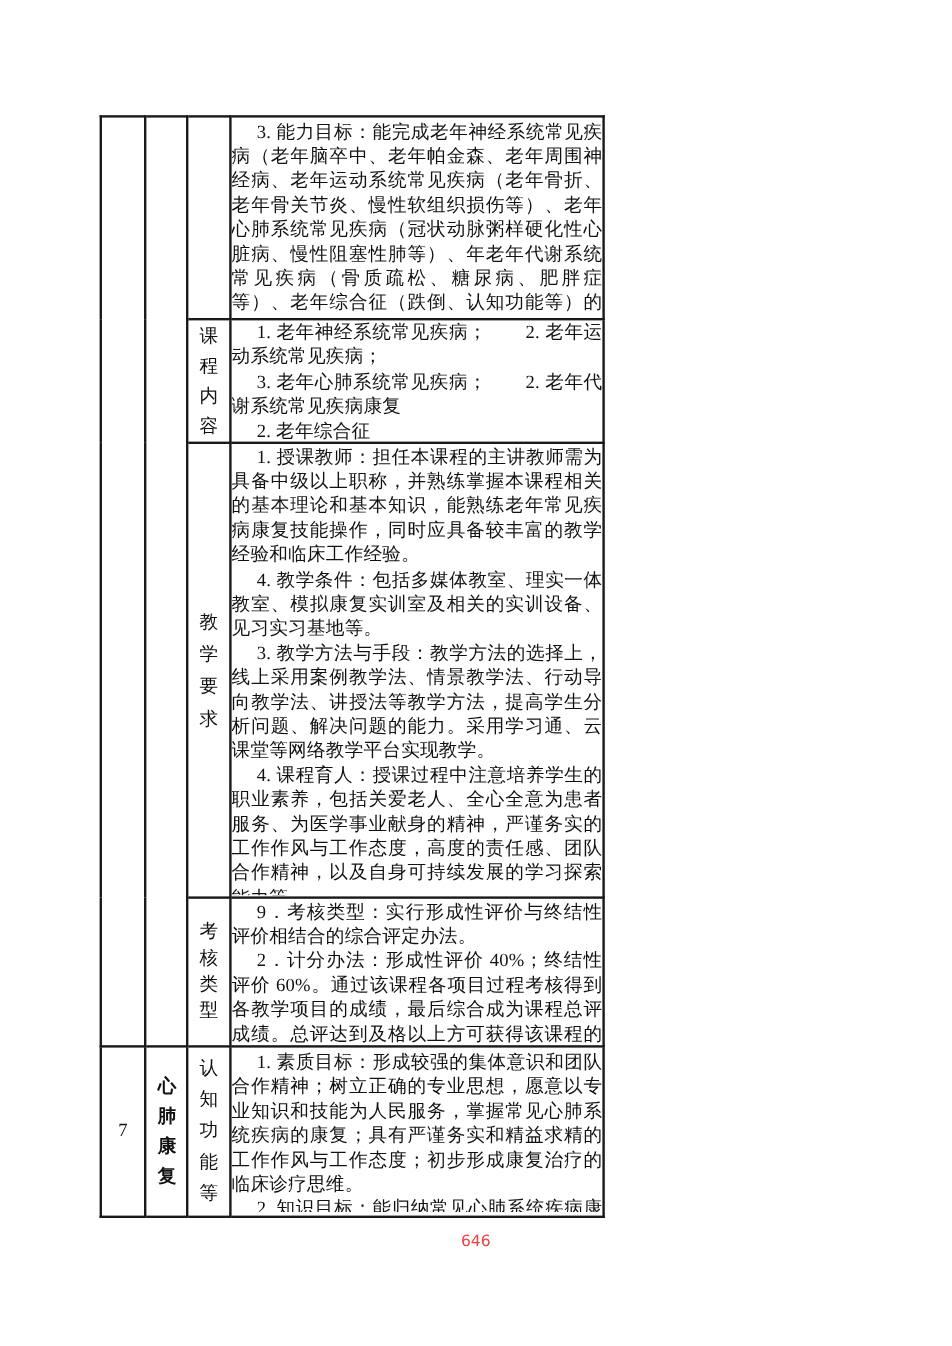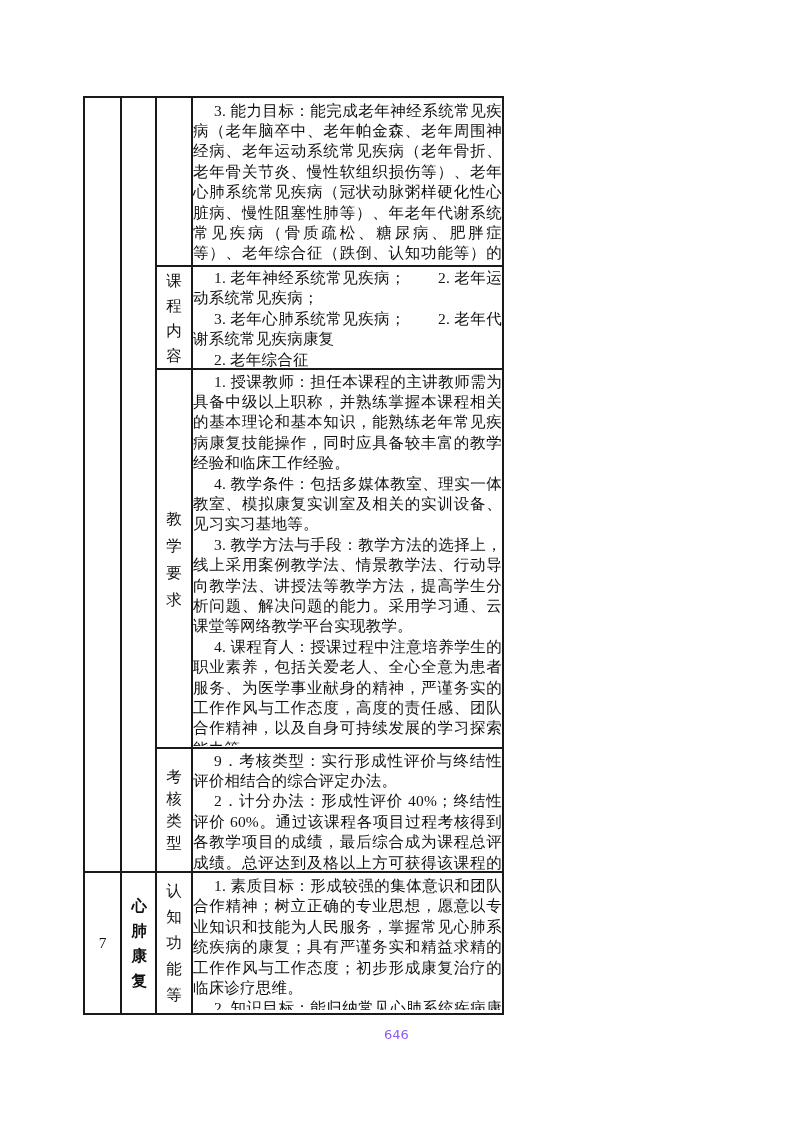--- a/index.html
+++ b/index.html
@@ -69,21 +69,21 @@
   .h-d { height: 124px; }
   .h-e { height: 142px; }
   .page-number {
     position: absolute;
     top: 1027px;
     left: 0;
     right: 0;
     text-align: center;
     font-family: "DejaVu Sans", "Liberation Sans", sans-serif;
     font-size: 13px;
-    color: #8b5cf6;
+    color: #ef4444;
   }
 </style>
 </head>
 <body>
 
 <div class="page">
 
   <table class="course-table">
     <colgroup>
       <col style="width:37px">

